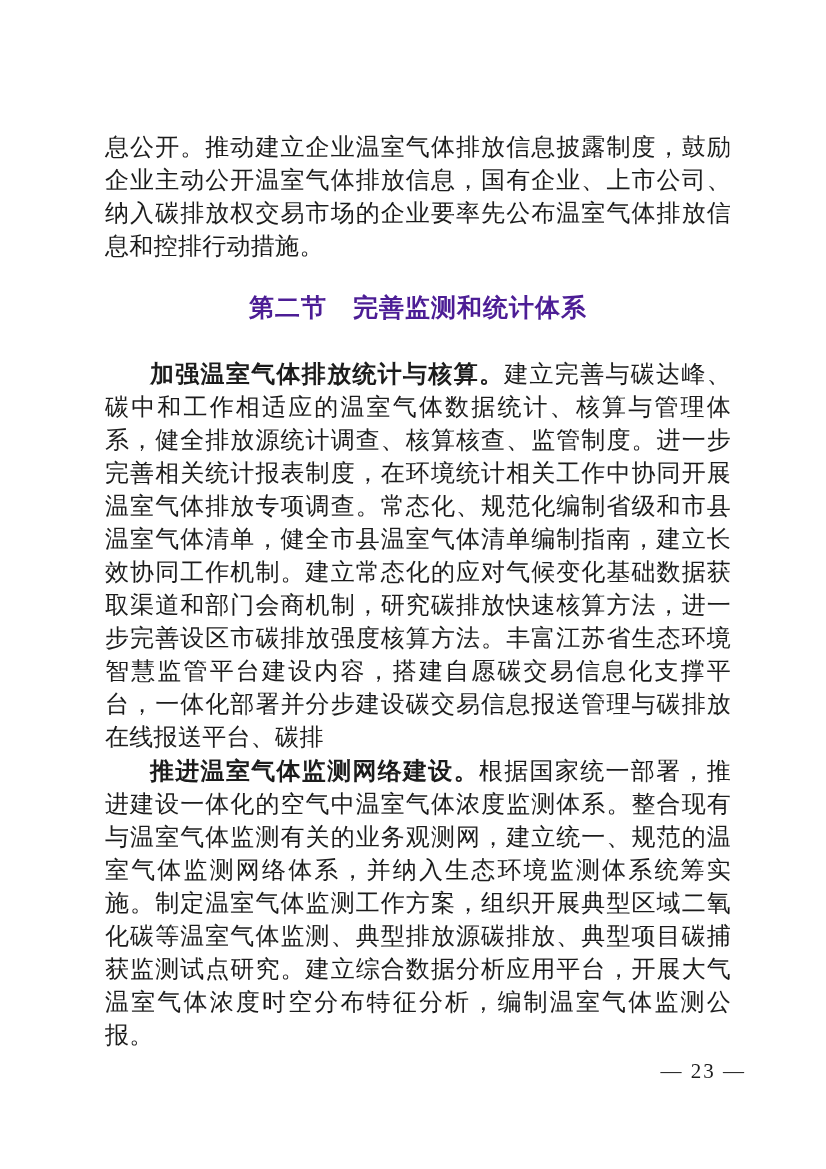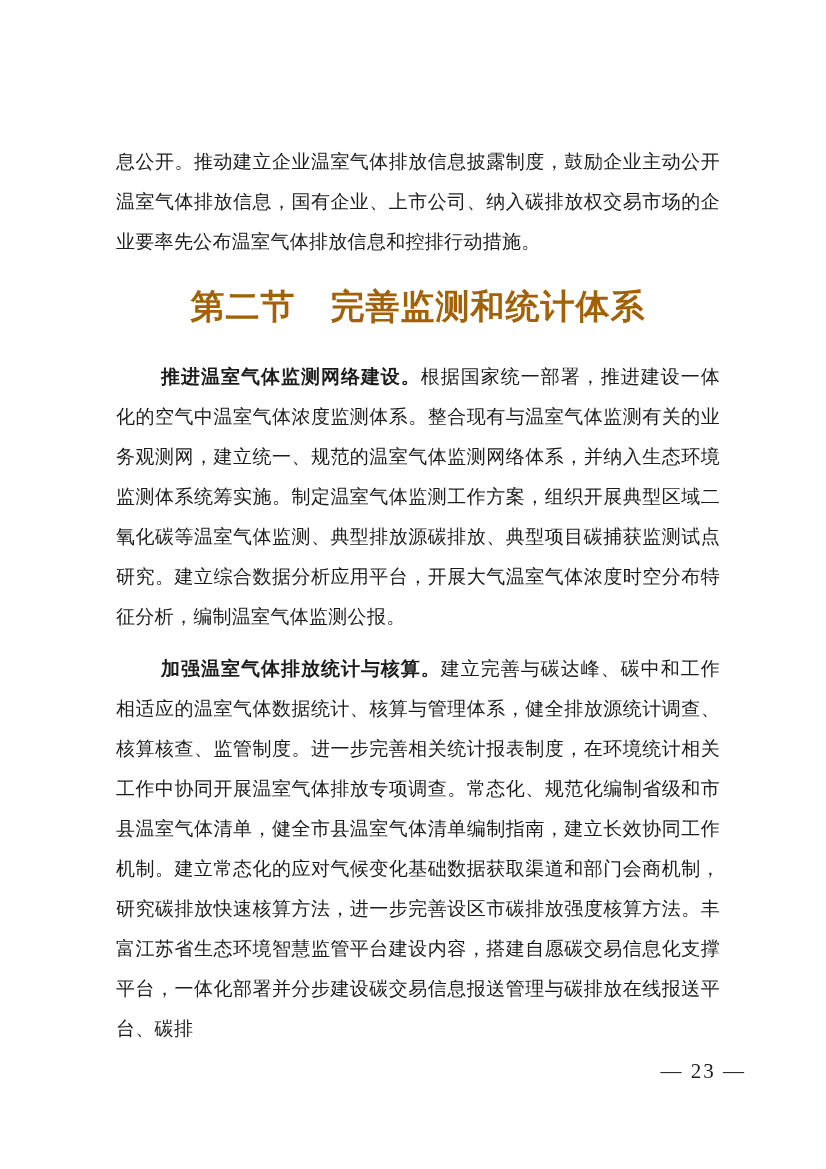--- a/index.html
+++ b/index.html
@@ -17,45 +17,45 @@
     font-family: "Liberation Serif", "DejaVu Serif", serif;
     color: #1c1c1c;
   }
   .content {
     position: absolute;
     left: 104px;
     top: 130px;
     width: 628px;
   }
   .body-par {
-    margin: 12px;
-    font-size: 19px;
-    line-height: 40px;
+    margin: 1px;
+    font-size: 24px;
+    line-height: 33px;
     text-align: justify;
     text-indent: 45px;
     letter-spacing: 0.3px;
   }
   .body-par.no-indent {
     text-indent: 0;
   }
   .body-par.par-gap {
     margin-top: 5px;
   }
   .lead {
     font-weight: bold;
   }
   .section-heading {
     margin: 27px 0 34px 0;
     font-family: "Liberation Sans", "DejaVu Sans", sans-serif;
-    font-size: 34px;
+    font-size: 25px;
     font-weight: bold;
     line-height: 34px;
     text-align: center;
     letter-spacing: 1px;
-    color: #a16207;
+    color: #4c1d95;
   }
   .page-number {
     position: absolute;
     right: 80px;
     bottom: 85px;
     font-size: 21px;
     letter-spacing: 2px;
     color: #1c1c1c;
   }
 </style>
@@ -64,24 +64,24 @@
 
 <div class="page">
   <div class="content">
 
     <p class="body-par no-indent">
       <span>息公开。推动建立企业温室气体排放信息披露制度，鼓励企业主动公开温室气体排放信息，国有企业、上市公司、纳入碳排放权交易市场的企业要率先公布温室气体排放信息和控排行动措施。</span>
     </p>
 
     <h2 class="section-heading">第二节　完善监测和统计体系</h2>
 
+    <p class="body-par par-gap">
+      <span class="lead">加强温室气体排放统计与核算。</span><span>建立完善与碳达峰、碳中和工作相适应的温室气体数据统计、核算与管理体系，健全排放源统计调查、核算核查、监管制度。进一步完善相关统计报表制度，在环境统计相关工作中协同开展温室气体排放专项调查。常态化、规范化编制省级和市县温室气体清单，健全市县温室气体清单编制指南，建立长效协同工作机制。建立常态化的应对气候变化基础数据获取渠道和部门会商机制，研究碳排放快速核算方法，进一步完善设区市碳排放强度核算方法。丰富江苏省生态环境智慧监管平台建设内容，搭建自愿碳交易信息化支撑平台，一体化部署并分步建设碳交易信息报送管理与碳排放在线报送平台、碳排</span>
+    </p>
+
     <p class="body-par">
       <span class="lead">推进温室气体监测网络建设。</span><span>根据国家统一部署，推进建设一体化的空气中温室气体浓度监测体系。整合现有与温室气体监测有关的业务观测网，建立统一、规范的温室气体监测网络体系，并纳入生态环境监测体系统筹实施。制定温室气体监测工作方案，组织开展典型区域二氧化碳等温室气体监测、典型排放源碳排放、典型项目碳捕获监测试点研究。建立综合数据分析应用平台，开展大气温室气体浓度时空分布特征分析，编制温室气体监测公报。</span>
-    </p>
-
-    <p class="body-par par-gap">
-      <span class="lead">加强温室气体排放统计与核算。</span><span>建立完善与碳达峰、碳中和工作相适应的温室气体数据统计、核算与管理体系，健全排放源统计调查、核算核查、监管制度。进一步完善相关统计报表制度，在环境统计相关工作中协同开展温室气体排放专项调查。常态化、规范化编制省级和市县温室气体清单，健全市县温室气体清单编制指南，建立长效协同工作机制。建立常态化的应对气候变化基础数据获取渠道和部门会商机制，研究碳排放快速核算方法，进一步完善设区市碳排放强度核算方法。丰富江苏省生态环境智慧监管平台建设内容，搭建自愿碳交易信息化支撑平台，一体化部署并分步建设碳交易信息报送管理与碳排放在线报送平台、碳排</span>
     </p>
 
   </div>
 
   <div class="page-number">— 23 —</div>
 </div>
 
 </body></html>

